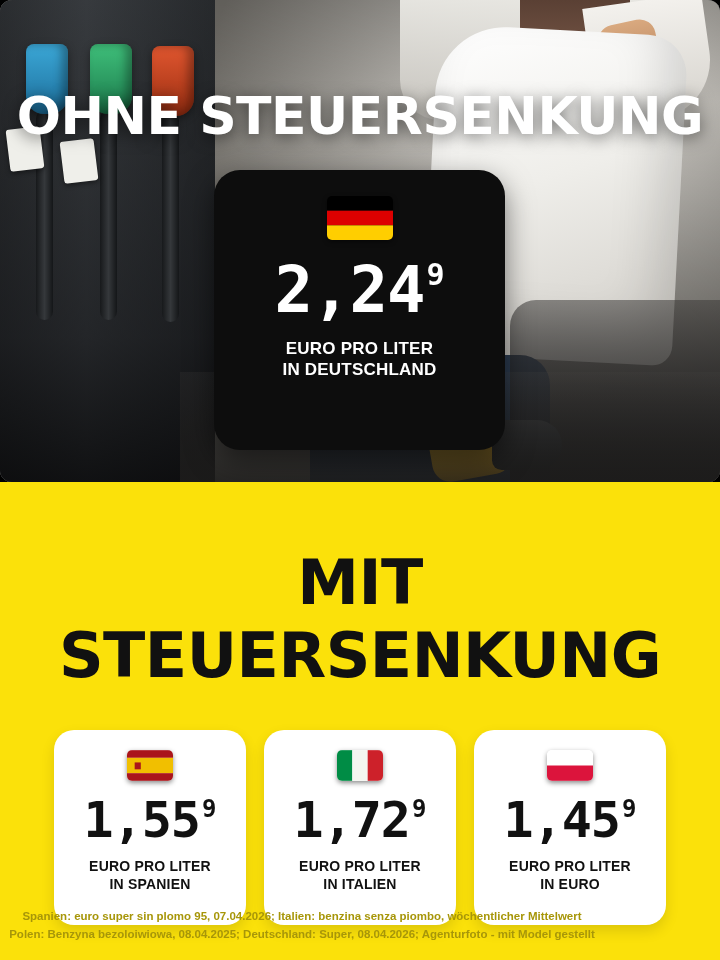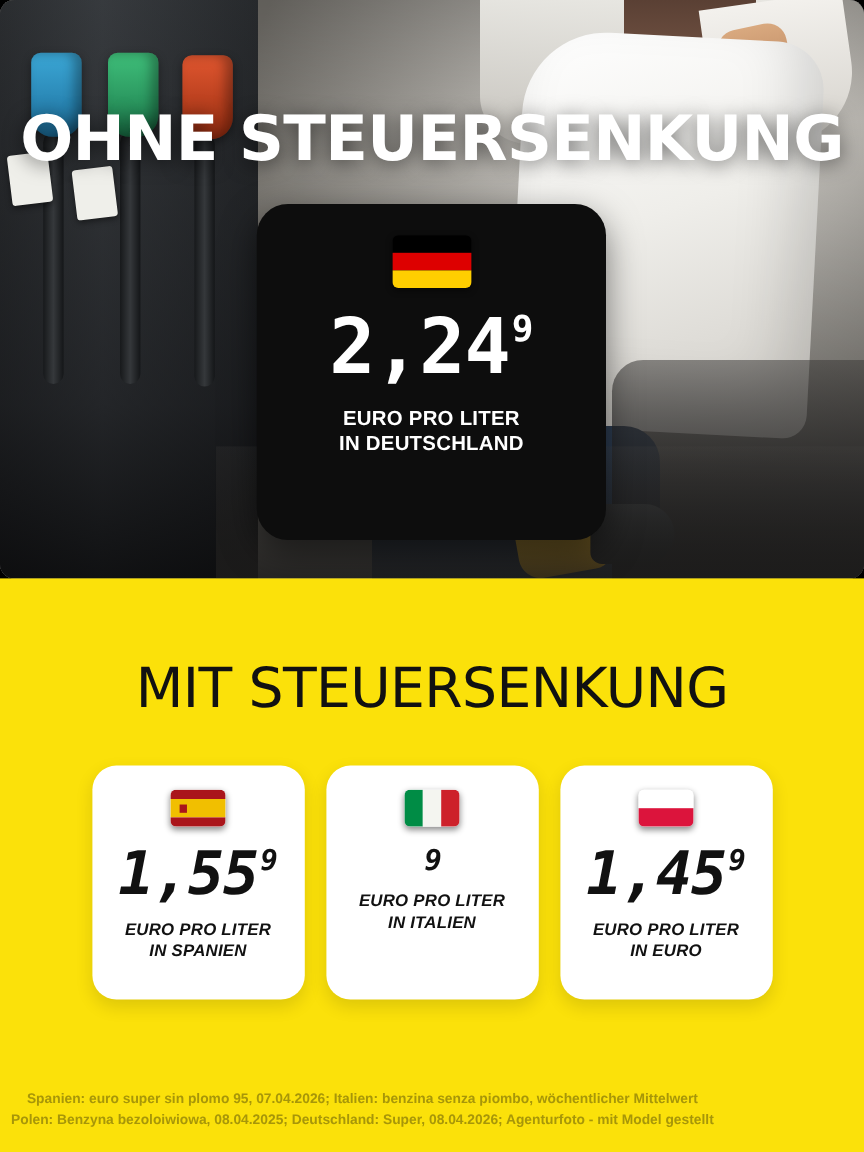--- a/index.html
+++ b/index.html
@@ -187,41 +187,40 @@
   .yellow-section {
     position: absolute;
     top: 482px; left: 0;
     width: 720px; height: 478px;
     background: #fbe10a;
   }
   .headline-bottom {
     margin-top: 64px;
     text-align: center;
     color: #111;
-    font-size: 46px;
-    font-weight: 400;
+    font-size: 62px;
+    font-weight: 700;
     letter-spacing: -0.5px;
     font-family: "DejaVu Sans", sans-serif;
   }
   .cards-row {
     margin-top: 38px;
     display: flex;
     justify-content: center;
     gap: 18px;
   }
   .card-white {
-    width: 177px; height: 195px;
+    width: 192px; height: 195px;
     background: #fff;
     border-radius: 20px;
     display: flex;
     flex-direction: column;
     align-items: center;
     padding-top: 20px;
     box-shadow: 0 6px 14px rgba(0,0,0,0.12);
-    font-style: italic;
   }
   .card-white .price { color: #111; margin-top: 14px; }
   .card-white .price .main { font-size: 50px; }
   .card-white .price .sup  { font-size: 24px; }
   .card-white .sub {
     margin-top: 12px;
     color: #111;
     font-size: 14px;
     font-weight: 700;
     text-align: center;
@@ -318,20 +317,21 @@
 
       <div class="card-white">
         <span>
           <svg class="flag sm" viewBox="0 0 60 40">
             <rect x="0" y="0" width="20" height="40" fill="#008C45"></rect>
             <rect x="20" y="0" width="20" height="40" fill="#F4F5F0"></rect>
             <rect x="40" y="0" width="20" height="40" fill="#CD212A"></rect>
           </svg>
         </span>
         <div class="price">
+          <span class="main">1,72</span>
           <span class="sup">9</span>
         </div>
         <div class="sub">
           <div>EURO PRO LITER</div>
           <div>IN ITALIEN</div>
         </div>
       </div>
 
       <div class="card-white">
         <span>

